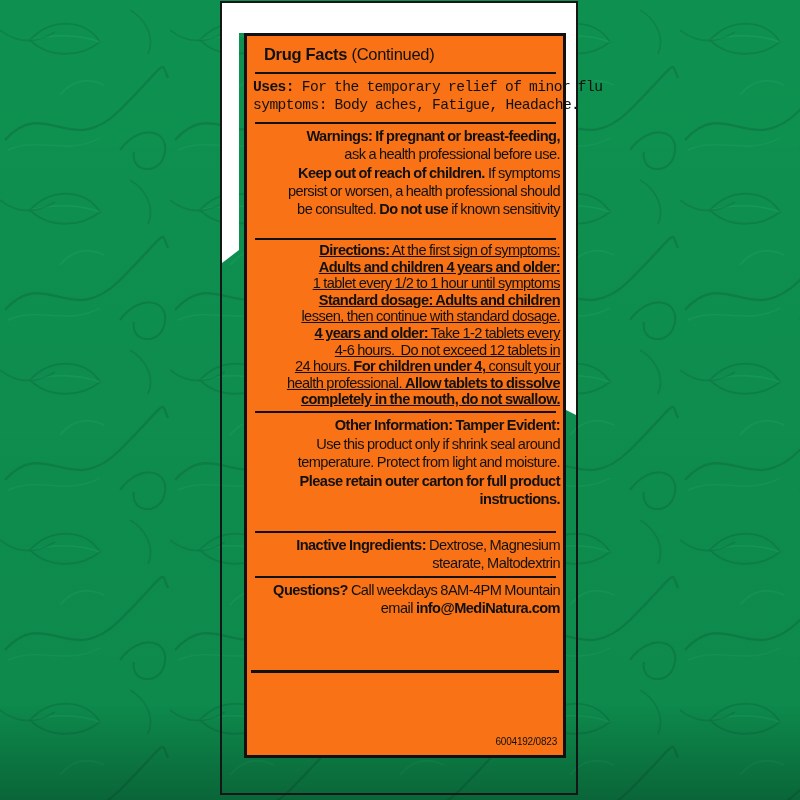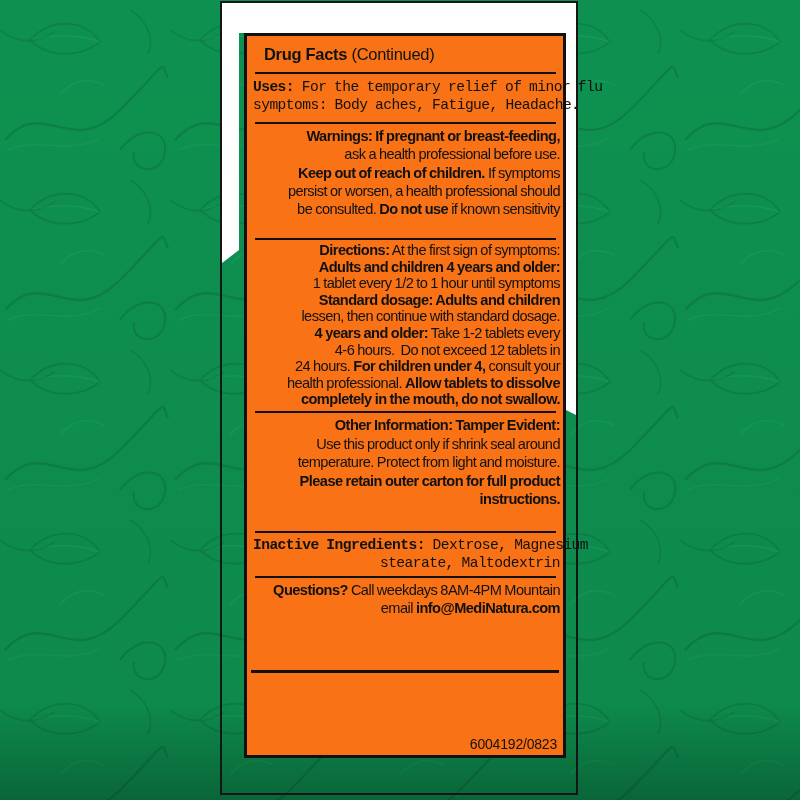--- a/index.html
+++ b/index.html
@@ -41,37 +41,37 @@
   .sec{position:absolute;left:0;width:100%;}
   .label-text{padding-left:6px;padding-right:3px;font-size:14.6px;letter-spacing:-0.55px;word-spacing:-0.5px;}
   .label-text .line{white-space:pre;}
   b{font-weight:700;}
   .hr{position:absolute;left:8px;right:7px;height:2px;background:var(--ink);}
   .hr-bottom{left:4px;right:4px;height:3px;}
 
   .title-row{position:absolute;top:9px;left:17px;font-size:16.5px;letter-spacing:-0.3px;white-space:pre;}
 
   .lh-18{line-height:18.3px;}
-  .lh-16{line-height:16.6px;}
+  .lh-16{line-height:16.6px;text-decoration:underline;}
   .lh-185{line-height:18.6px;padding-left:40px;}
   .hr-1{top:36px;}
   .sec-uses{top:42px;font-family:Liberation Mono, monospace;}
   .hr-2{top:86px;}
   .sec-warnings{top:91px;}
   .hr-3{top:202px;}
   .sec-directions{top:206px;}
   .hr-4{top:375px;}
   .sec-other{top:380px;}
   .hr-5{top:495px;}
-  .sec-inactive{top:500px;font-family:Liberation Mono, monospace;}
+  .sec-inactive{top:500px;}
   .hr-6{top:540px;}
   .sec-questions{top:545px;}
   .hr-7{top:634px;}
   .code{
-    position:absolute;right:6px;top:700px;font-size:14px;letter-spacing:-0.2px;
+    position:absolute;right:6px;top:700px;font-size:10px;letter-spacing:-0.2px;
     color:var(--ink);
   }
 </style>
 </head>
 <body>
 
 <div class="stage">
 
   <svg class="bg" width="800" height="800" aria-hidden="true">
     <defs>

